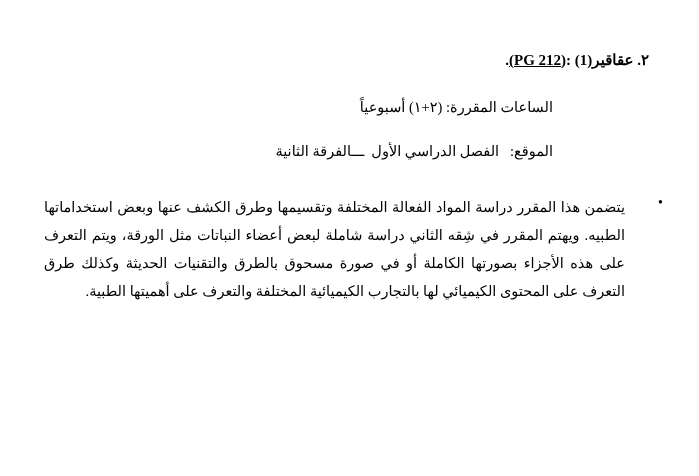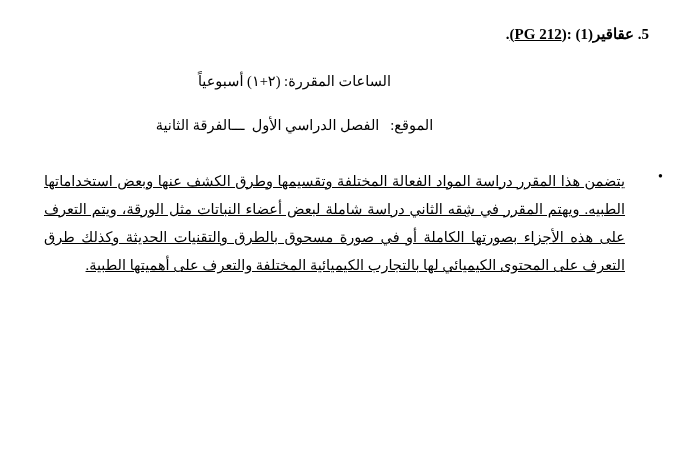--- a/index.html
+++ b/index.html
@@ -33,31 +33,32 @@
   }
   .title-line .course-no {
     font-weight: bold;
   }
   .title-line .code {
     text-decoration: underline;
     font-weight: bold;
     direction: ltr;
     unicode-bidi: embed;
     display: inline-block;
+    margin-top: 26px;
   }
   .title-line .colon-underline {
     text-decoration: underline;
     font-weight: bold;
   }
 
   
   .info-block {
     margin-top: 26px;
     direction: rtl;
-    text-align: center;
+    text-align: right;
     padding-right: 110px;
   }
   .info-line {
     font-size: 14.5px;
     line-height: 1.5;
     margin-bottom: 22px;
     white-space: pre;
   }
   .info-line:last-child {
     margin-bottom: 4px;
@@ -79,30 +80,29 @@
     top: 2px;
     font-size: 14px;
     line-height: 1.2;
   }
   .para-text {
     font-size: 14.5px;
     line-height: 1.95;
     padding-right: 22px;
     text-align: justify;
     text-align-last: right;
-    text-decoration: underline;
   }
 </style>
 </head>
 <body>
 
 <div class="page">
 
   <div class="title-line">
-    <span class="course-no">5. عقاقير(1)  :(</span><span class="code">PG 212</span><span class="colon-underline">)</span><span>.</span>
+    <span class="course-no">٢. عقاقير(1)  :(</span><span class="code">PG 212</span><span class="colon-underline">)</span><span>.</span>
   </div>
 
   <div class="info-block">
     <div class="info-line">الساعات المقررة: (٢+١) أسبوعياً</div>
     <div class="info-line">الموقع:   الفصل الدراسي الأول  ـــالفرقة الثانية</div>
   </div>
 
   <div class="para-wrap">
     <span class="bullet">•</span>
     <div class="para-text">يتضمن هذا المقرر دراسة المواد الفعالة المختلفة وتقسيمها وطرق الكشف عنها وبعض استخداماتها الطبيه. ويهتم المقرر في شِقه الثاني دراسة شاملة لبعض أعضاء النباتات مثل الورقة، ويتم التعرف على هذه الأجزاء بصورتها الكاملة أو في صورة مسحوق بالطرق والتقنيات الحديثة وكذلك طرق التعرف على المحتوى الكيميائي لها بالتجارب الكيميائية المختلفة والتعرف على أهميتها الطبية.</div>

